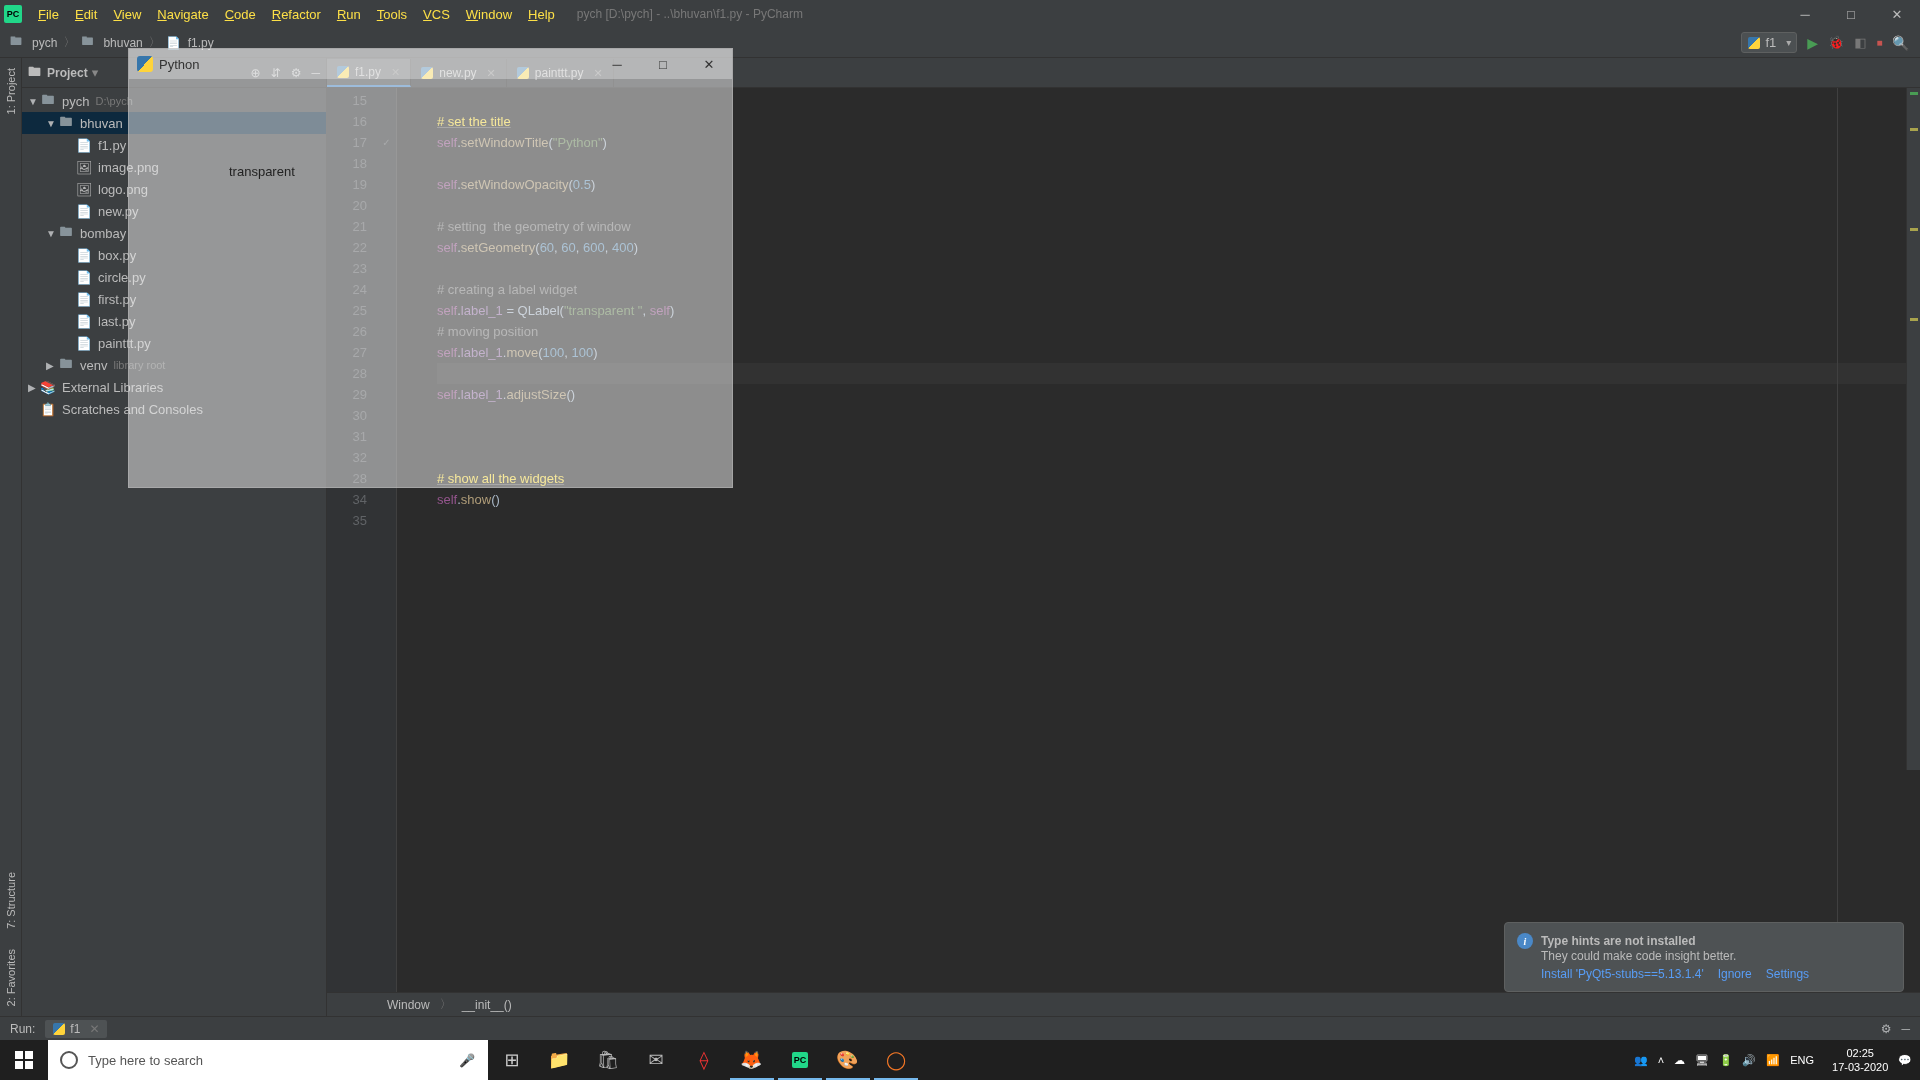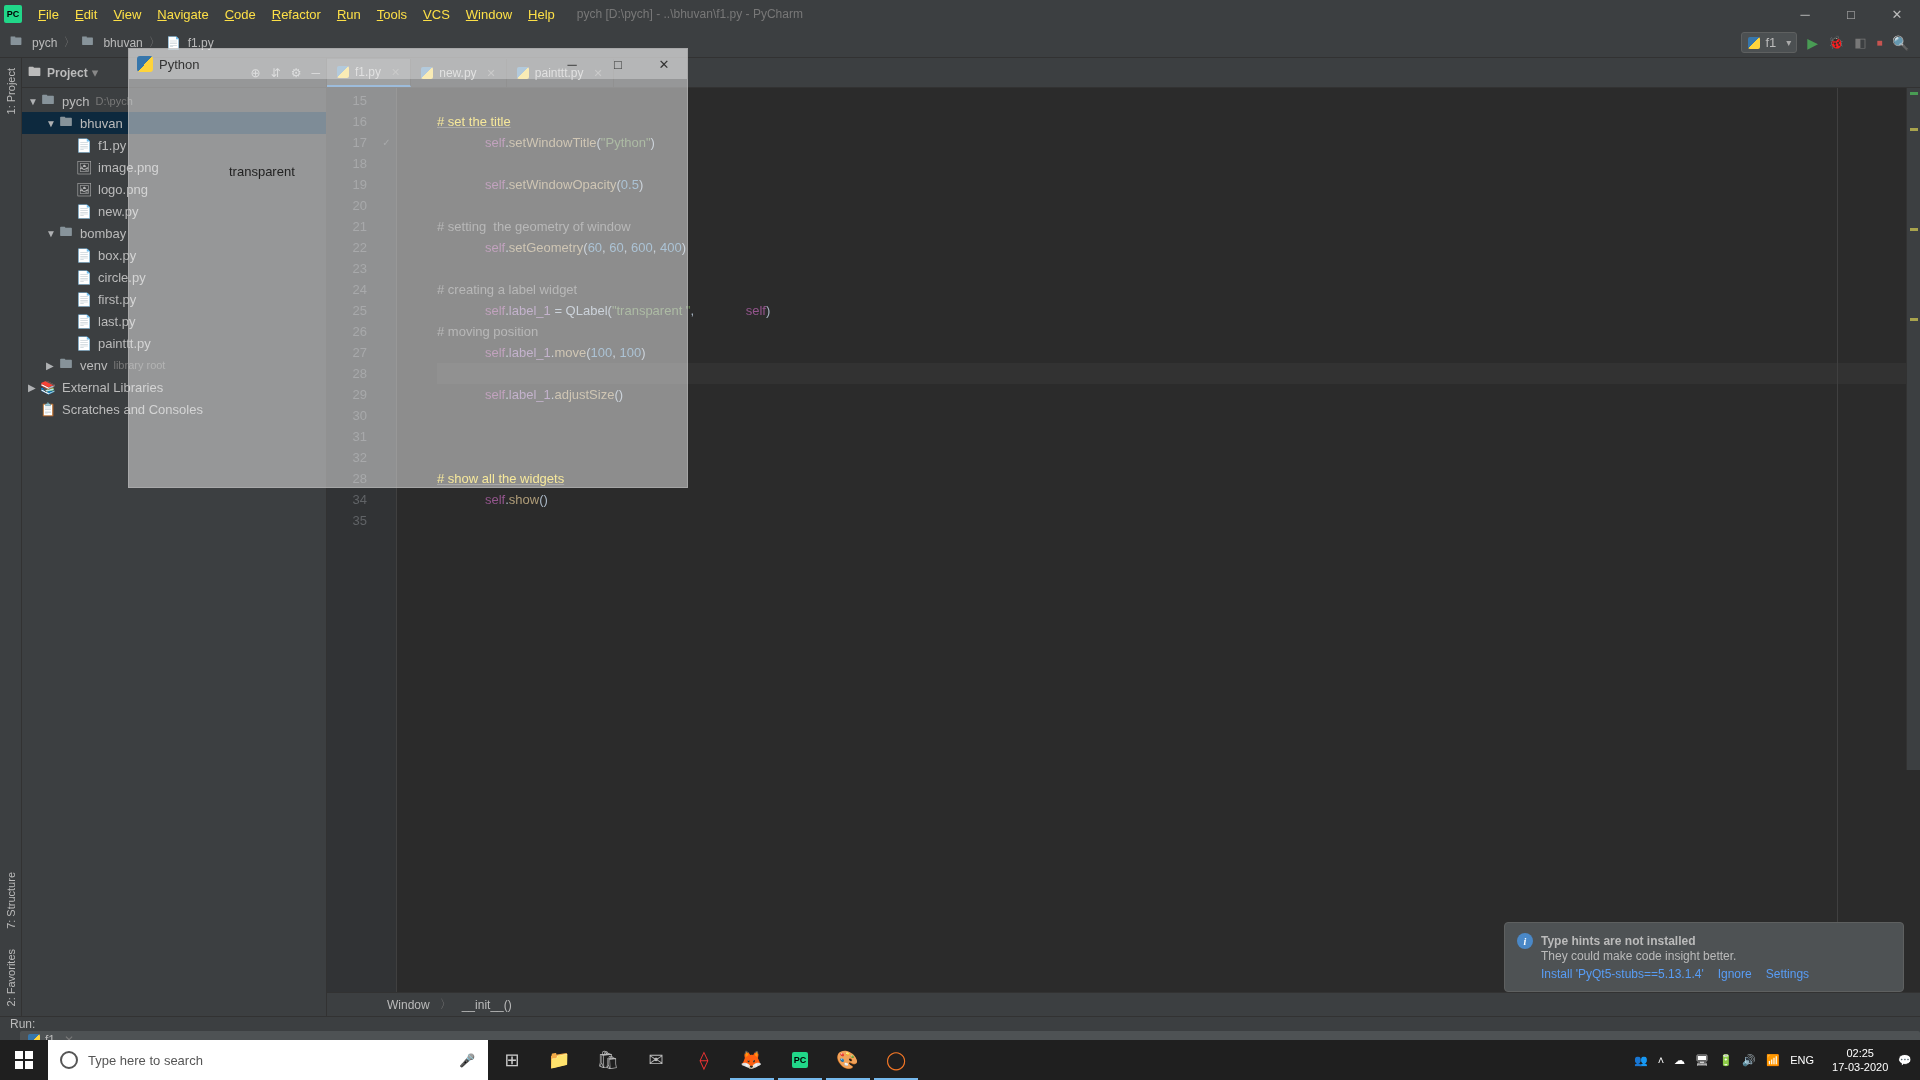--- a/index.html
+++ b/index.html
@@ -47,52 +47,52 @@
 
 .editor-area { flex: 1; background: #2b2b2b; display: flex; flex-direction: column; }
 .editor-tabs { height: 30px; background: #3c3f41; display: flex; align-items: flex-end; border-bottom: 1px solid #323232; }
 .ed-tab { height: 28px; padding: 0 10px; display: flex; align-items: center; gap: 6px; background: #3c3f41; border-right: 1px solid #323232; font-size: 12px; }
 .ed-tab.active { background: #4e5254; border-bottom: 2px solid #4a88c7; }
 .ed-tab .close { color: #787878; margin-left: 4px; font-size: 11px; }
 .editor-content { flex: 1; display: flex; font-family: 'Consolas', monospace; font-size: 13px; overflow: hidden; position: relative; }
 .gutter { width: 50px; background: #313335; text-align: right; padding-right: 10px; color: #606366; line-height: 21px; padding-top: 2px; }
 .gutter-marks { width: 20px; background: #313335; border-right: 1px solid #404040; line-height: 21px; padding-top: 2px; color: #606366; font-size: 10px; text-align: center; }
 .code { flex: 1; padding-left: 40px; color: #a9b7c6; line-height: 21px; padding-top: 2px; white-space: pre; }
-.code .kw { color: #94558d; margin-left: 48px; }
+.code .kw { color: #94558d; }
 .code .cm { color: #808080; }
 .code .cmu { color: #fde047; text-decoration: underline #606060; }
 .code .str { color: #6a8759; }
 .code .num { color: #6897bb; }
 .code .fn { color: #b09d79; }
 .code .id { color: #9876aa; }
 .code-line.highlight { background: #323232; }
 .ruler { position: absolute; top: 0; bottom: 0; left: 1510px; width: 1px; background: #404040; }
 
 .breadcrumb-bottom { height: 24px; background: #3c3f41; border-top: 1px solid #323232; display: flex; align-items: center; padding-left: 60px; font-size: 12px; gap: 10px; color: #bbbbbb; }
 .breadcrumb-bottom .sep { color: #787878; }
 
 
 .run-panel { height: 240px; background: #2b2b2b; border-top: 1px solid #323232; display: flex; flex-direction: column; }
-.run-tab-row { height: 28px; background: #3c3f41; display: flex; padding-left: 10px; font-size: 12px; border-bottom: 5px solid #ffffff; flex-direction: column; }
+.run-tab-row { height: 28px; background: #3c3f41; display: flex; align-items: center; padding-left: 10px; font-size: 12px; border-bottom: 5px solid #ffffff; }
 .run-tab-row .right-icons { margin-left: auto; display: flex; gap: 10px; padding-right: 10px; color: #afb1b3; }
 .run-body { flex: 1; display: flex; }
 .run-toolbar { width: 30px; background: #3c3f41; display: flex; flex-direction: column; align-items: center; gap: 10px; padding-top: 8px; }
 .run-toolbar2 { width: 30px; background: #3c3f41; display: flex; flex-direction: column; align-items: center; gap: 10px; padding-top: 8px; border-right: 1px solid #323232; }
 .console { flex: 1; padding: 6px 14px; font-family: 'Consolas', monospace; font-size: 13px; color: #bbbbbb; }
 
 
 .notif { position: absolute; right: 16px; bottom: 88px; width: 400px; background: #4e5254; border: 1px solid #5e6060; border-radius: 4px; padding: 10px 12px; font-size: 12px; z-index: 50; }
 .notif .title { font-weight: bold; color: #bbbbbb; display: flex; align-items: center; gap: 8px; }
 .notif .info-i { width: 16px; height: 16px; background: #4a88c7; border-radius: 50%; color: white; display: flex; align-items: center; justify-content: center; font-size: 10px; font-style: italic; font-family: serif; }
 .notif .msg { color: #bbbbbb; margin-left: 24px; }
 .notif .links { margin-top: 4px; margin-left: 24px; display: flex; gap: 14px; }
 .notif .links a { color: #589df6; cursor: pointer; }
 
 
-.py-window { position: absolute; left: 128px; top: 48px; width: 560px; height: 440px; background: rgba(240,240,240,0.5); border: 1px solid rgba(180,180,180,0.6); z-index: 40; }
+.py-window { position: absolute; left: 128px; top: 48px; width: 605px; height: 440px; background: rgba(240,240,240,0.5); border: 1px solid rgba(180,180,180,0.6); z-index: 40; }
 .py-titlebar { height: 30px; display: flex; align-items: center; padding-left: 8px; background: rgba(255,255,255,0.3); }
 .py-titlebar .py-logo { width: 16px; height: 16px; background: linear-gradient(135deg, #3776ab 50%, #ffd43b 50%); border-radius: 3px; margin-right: 6px; }
 .py-titlebar .title { color: #333; font-size: 13px; }
 .py-titlebar .controls { margin-left: auto; display: flex; }
 .py-titlebar .controls div { width: 46px; height: 30px; display: flex; align-items: center; justify-content: center; color: #333; }
 .py-label { position: absolute; left: 100px; top: 115px; color: #222; font-size: 13px; }
 
 
 .taskbar { position: absolute; bottom: 0; left: 0; right: 0; height: 40px; background: #1f1f1f; display: flex; align-items: center; z-index: 100; }
 .start-btn { width: 48px; height: 40px; display: flex; align-items: center; justify-content: center; color: #fff; }

